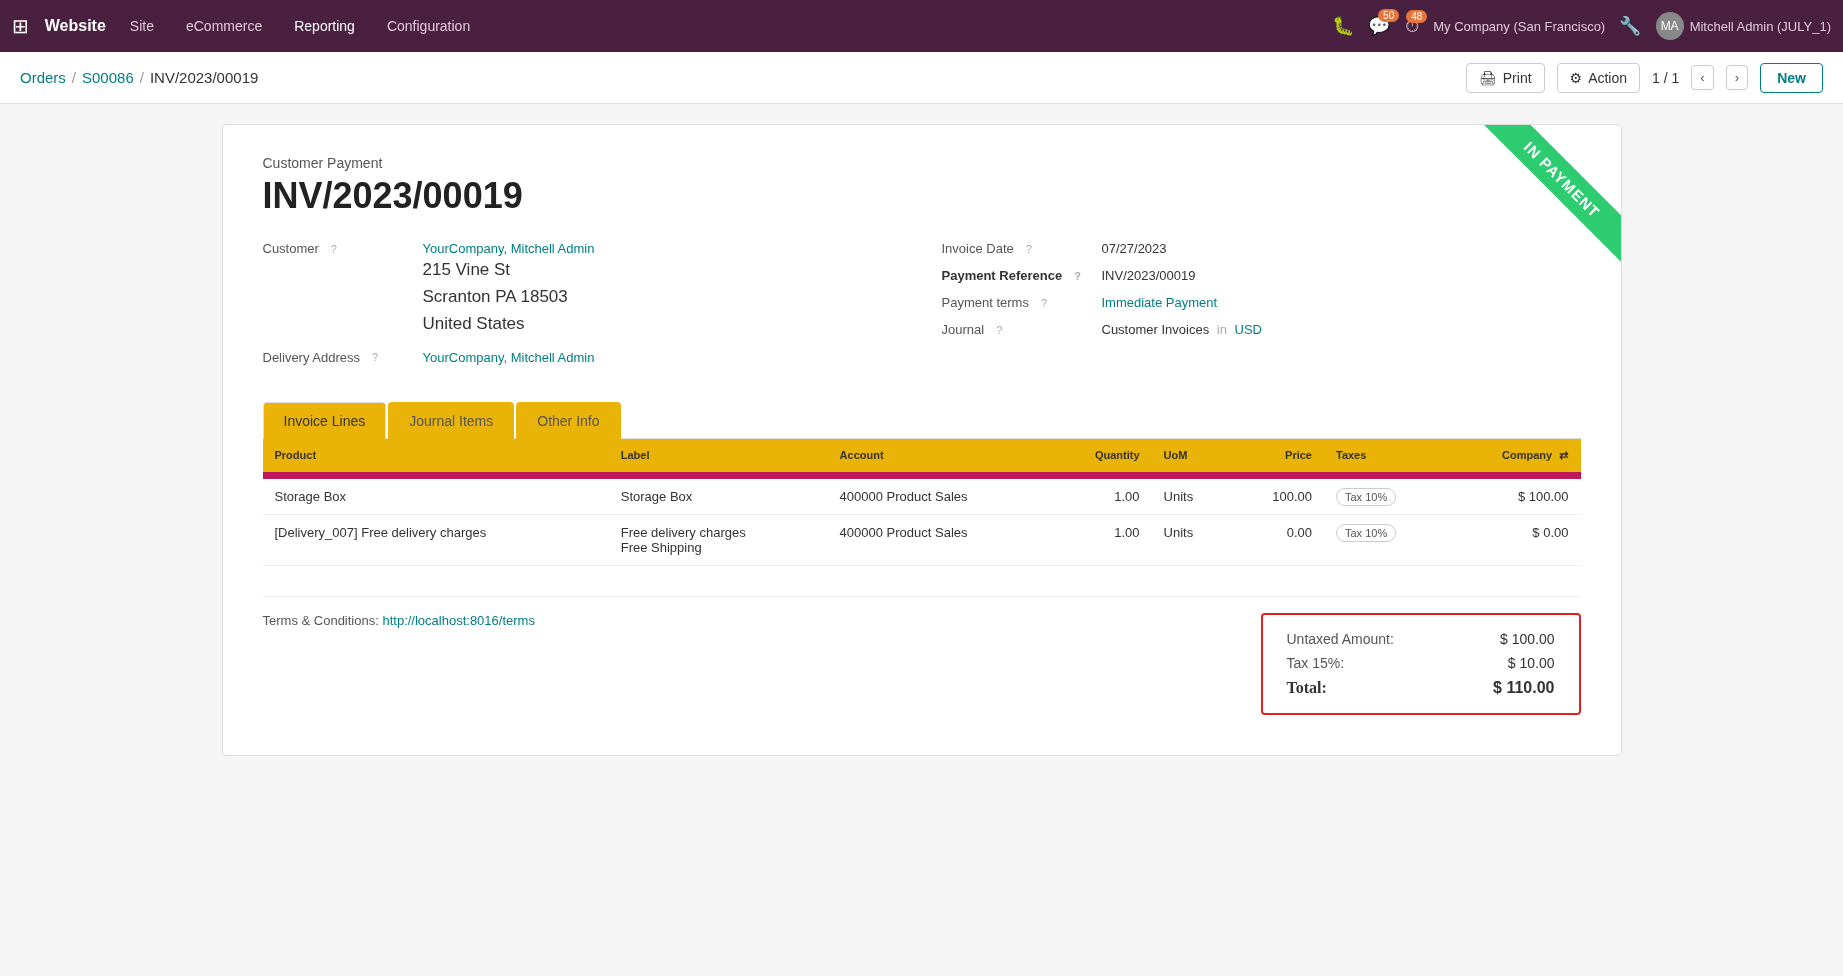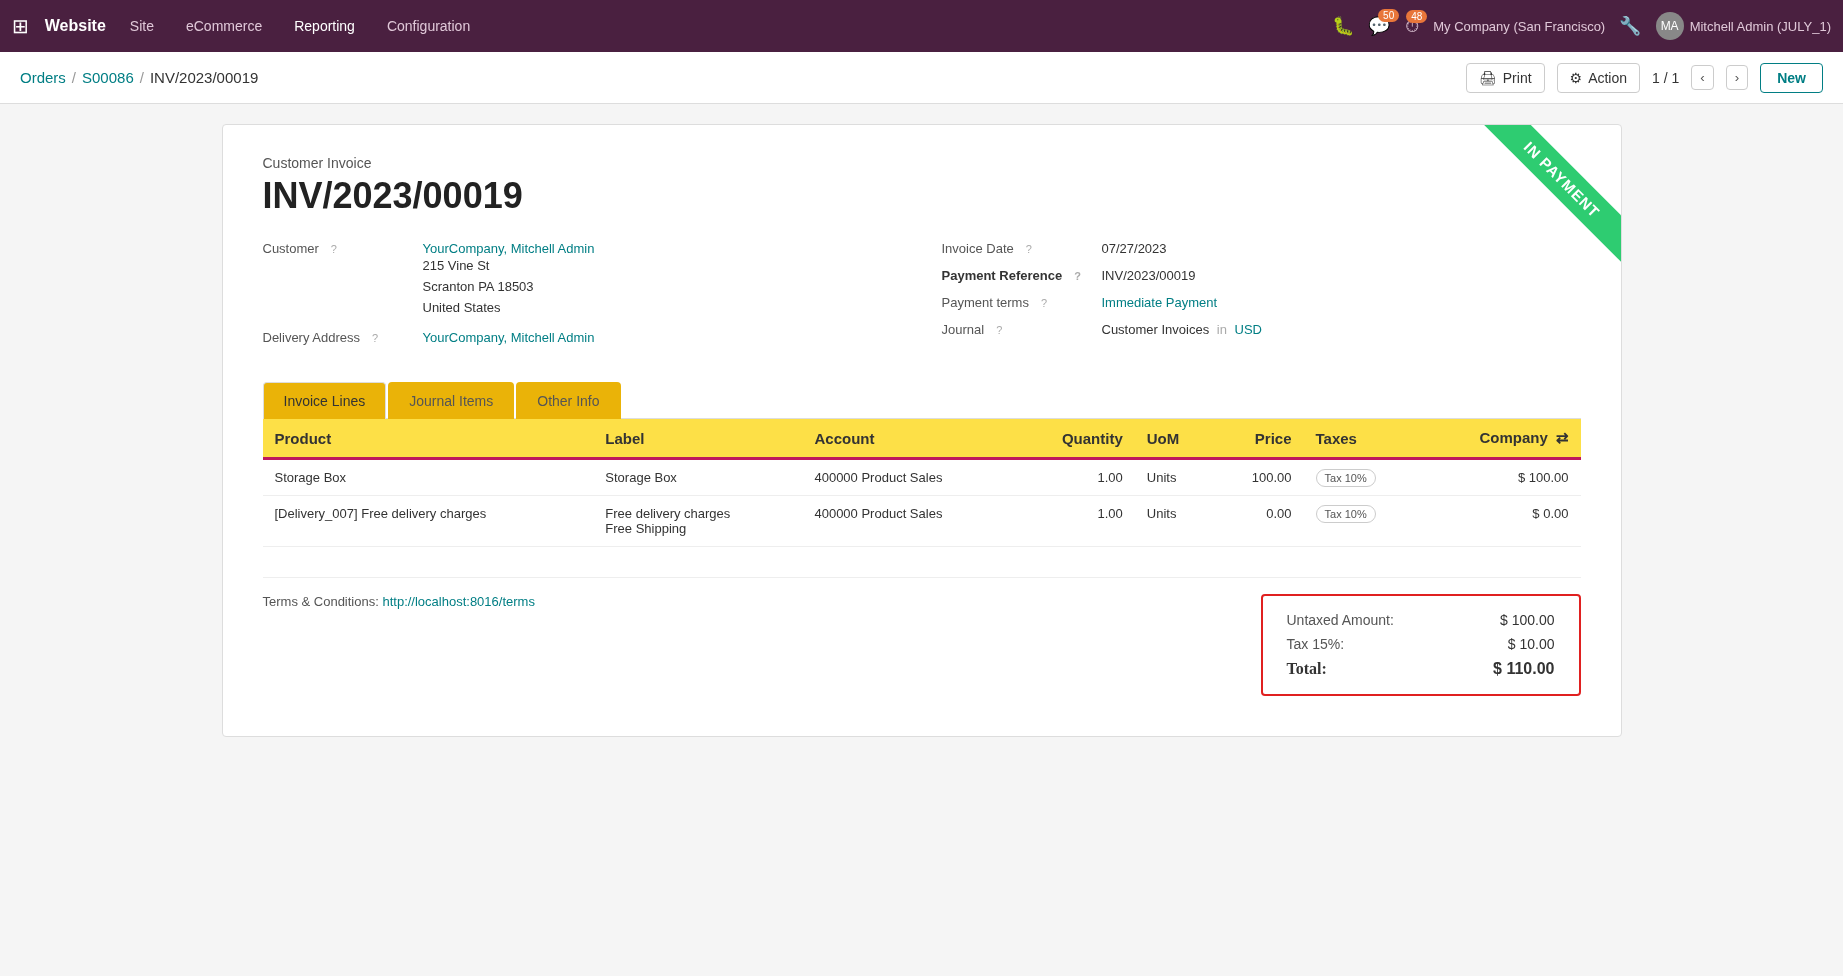--- a/index.html
+++ b/index.html
@@ -103,43 +103,43 @@
     .invoice-number { font-size: 36px; font-weight: bold; color: #222; margin-bottom: 24px; }
 
     .invoice-meta { display: flex; gap: 40px; margin-bottom: 24px; }
     .meta-left { flex: 1; }
     .meta-right { flex: 1; }
 
     .field-row { display: flex; align-items: flex-start; margin-bottom: 12px; }
     .field-label { color: #555; min-width: 160px; font-size: 13px; display: flex; align-items: center; gap: 12px; }
     .field-value { color: #333; font-size: 13px; }
     .field-value-link { color: #017e84; cursor: pointer; font-size: 13px; }
-    .address-block { font-size: 13px; color: #333; line-height: 1.6; }
+    .address-block { font-size: 17px; color: #333; line-height: 1.6; }
 
     .field-label-bold { font-weight: bold; color: #333; }
     .info-icon { color: #aaa; font-size: 11px; cursor: help; }
 
     
     .tabs { display: flex; border-bottom: 1px solid #ddd; margin-bottom: 0; margin-top: 8px; }
     .tab {
       padding: 10px 20px; cursor: pointer; font-size: 14px;
       border: 1px solid transparent; border-bottom: none;
       color: #555; background: #eab308; border-radius: 4px 4px 0 0;
       margin-right: 2px; position: relative; bottom: -1px;
     }
     .tab.active {
       border-color: #ddd; border-bottom-color: #fff;
       color: #333; font-weight: 500;
     }
 
     
     .invoice-table { width: 100%; border-collapse: collapse; margin-top: 0; }
     .invoice-table th {
-      text-align: left; padding: 10px 12px; font-size: 15px; font-weight: bold;
-      border-bottom: 3px solid #be185d; color: #333; background: #fde047;
+      text-align: left; padding: 10px 12px; font-size: 11px; font-weight: bold;
+      border-bottom: 7px solid #be185d; color: #333; background: #eab308;
     }
     .invoice-table td {
       padding: 10px 12px; font-size: 13px; border-bottom: 1px solid #eee;
       vertical-align: top;
     }
     .invoice-table th.right, .invoice-table td.right { text-align: right; }
 
     .tax-badge {
       border: 1px solid #ccc; border-radius: 20px;
       padding: 2px 8px; font-size: 11px; color: #555; white-space: nowrap;
@@ -220,21 +220,21 @@
   </div>
 </div>
 
 <div class="main-content">
   <div class="invoice-card">
 
     <div class="ribbon">
       <div class="ribbon-inner">IN PAYMENT</div>
     </div>
 
-    <div class="invoice-type">Customer Invoice</div>
+    <div class="invoice-type">Customer Payment</div>
     <div class="invoice-number">INV/2023/00019</div>
 
     <div class="invoice-meta">
       <div class="meta-left">
         <div class="field-row">
           <div class="field-label">
             <span>Customer</span>
             <span class="info-icon">?</span>
           </div>
           <div>

